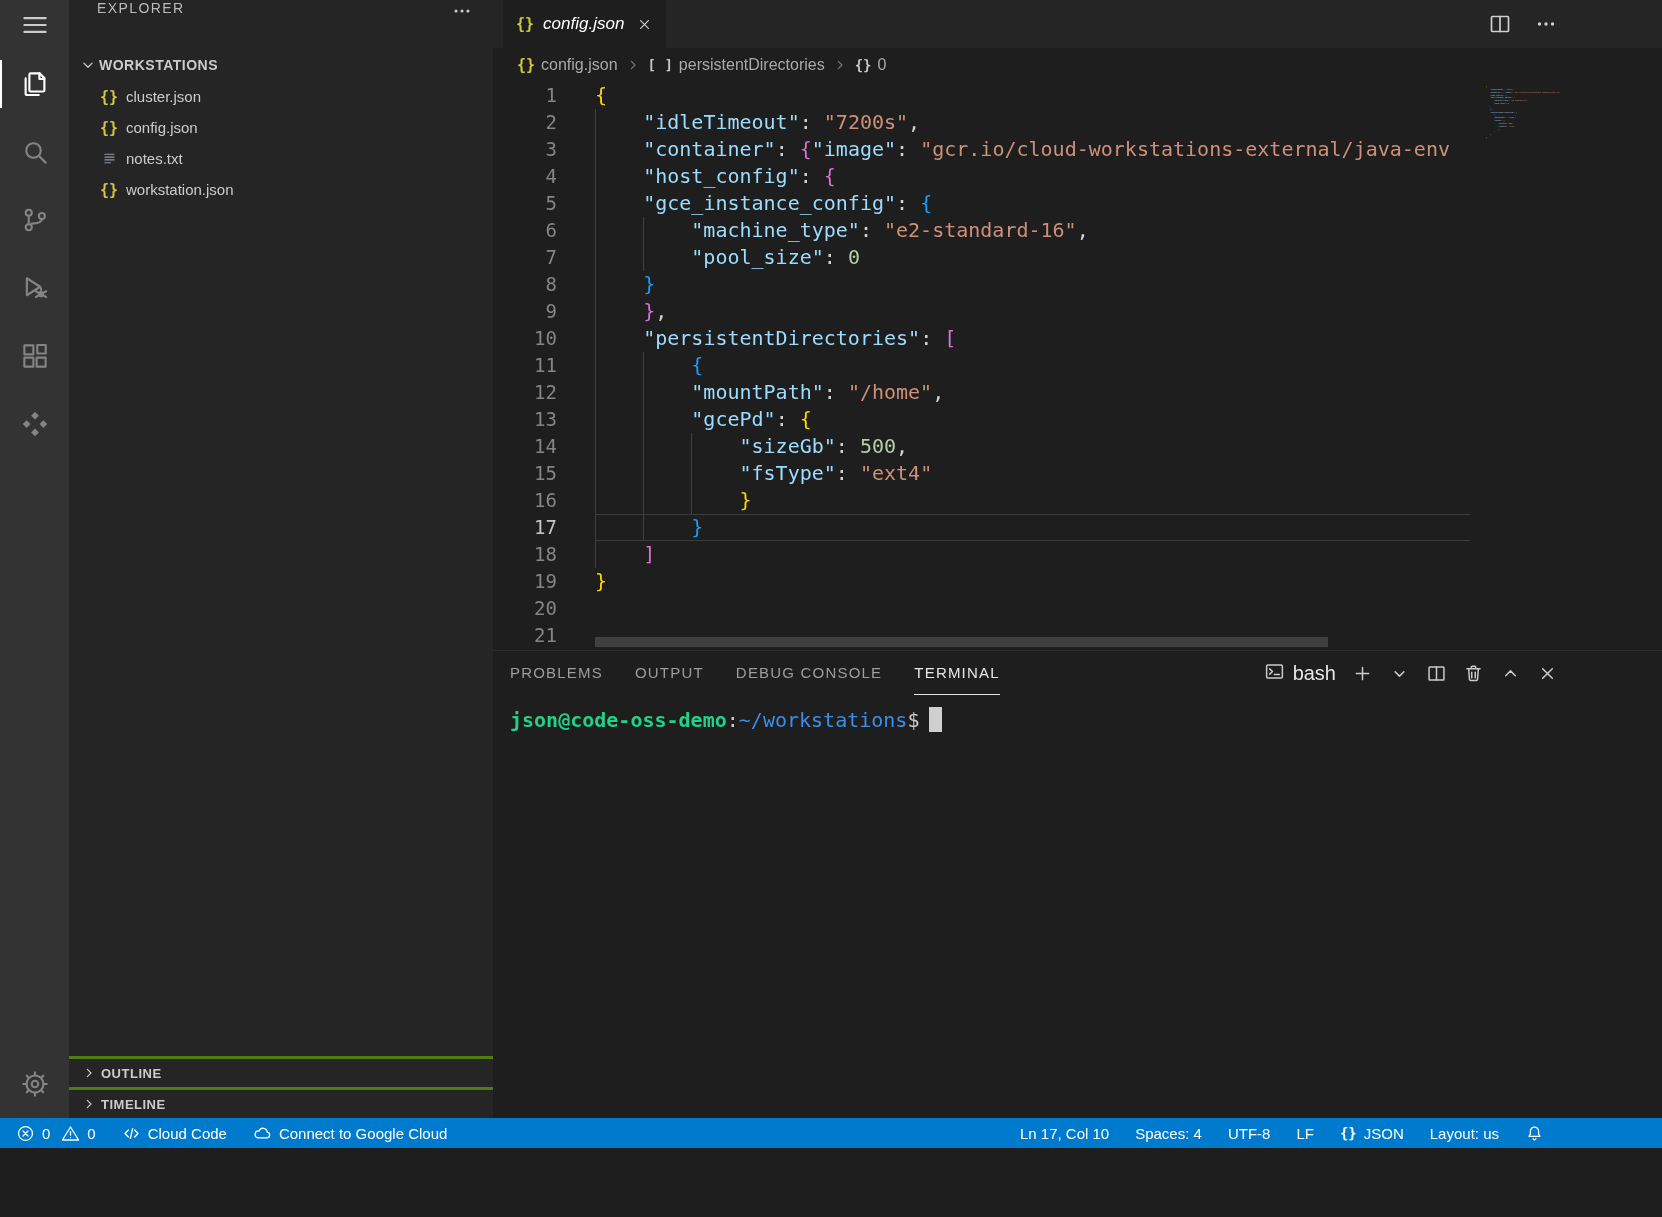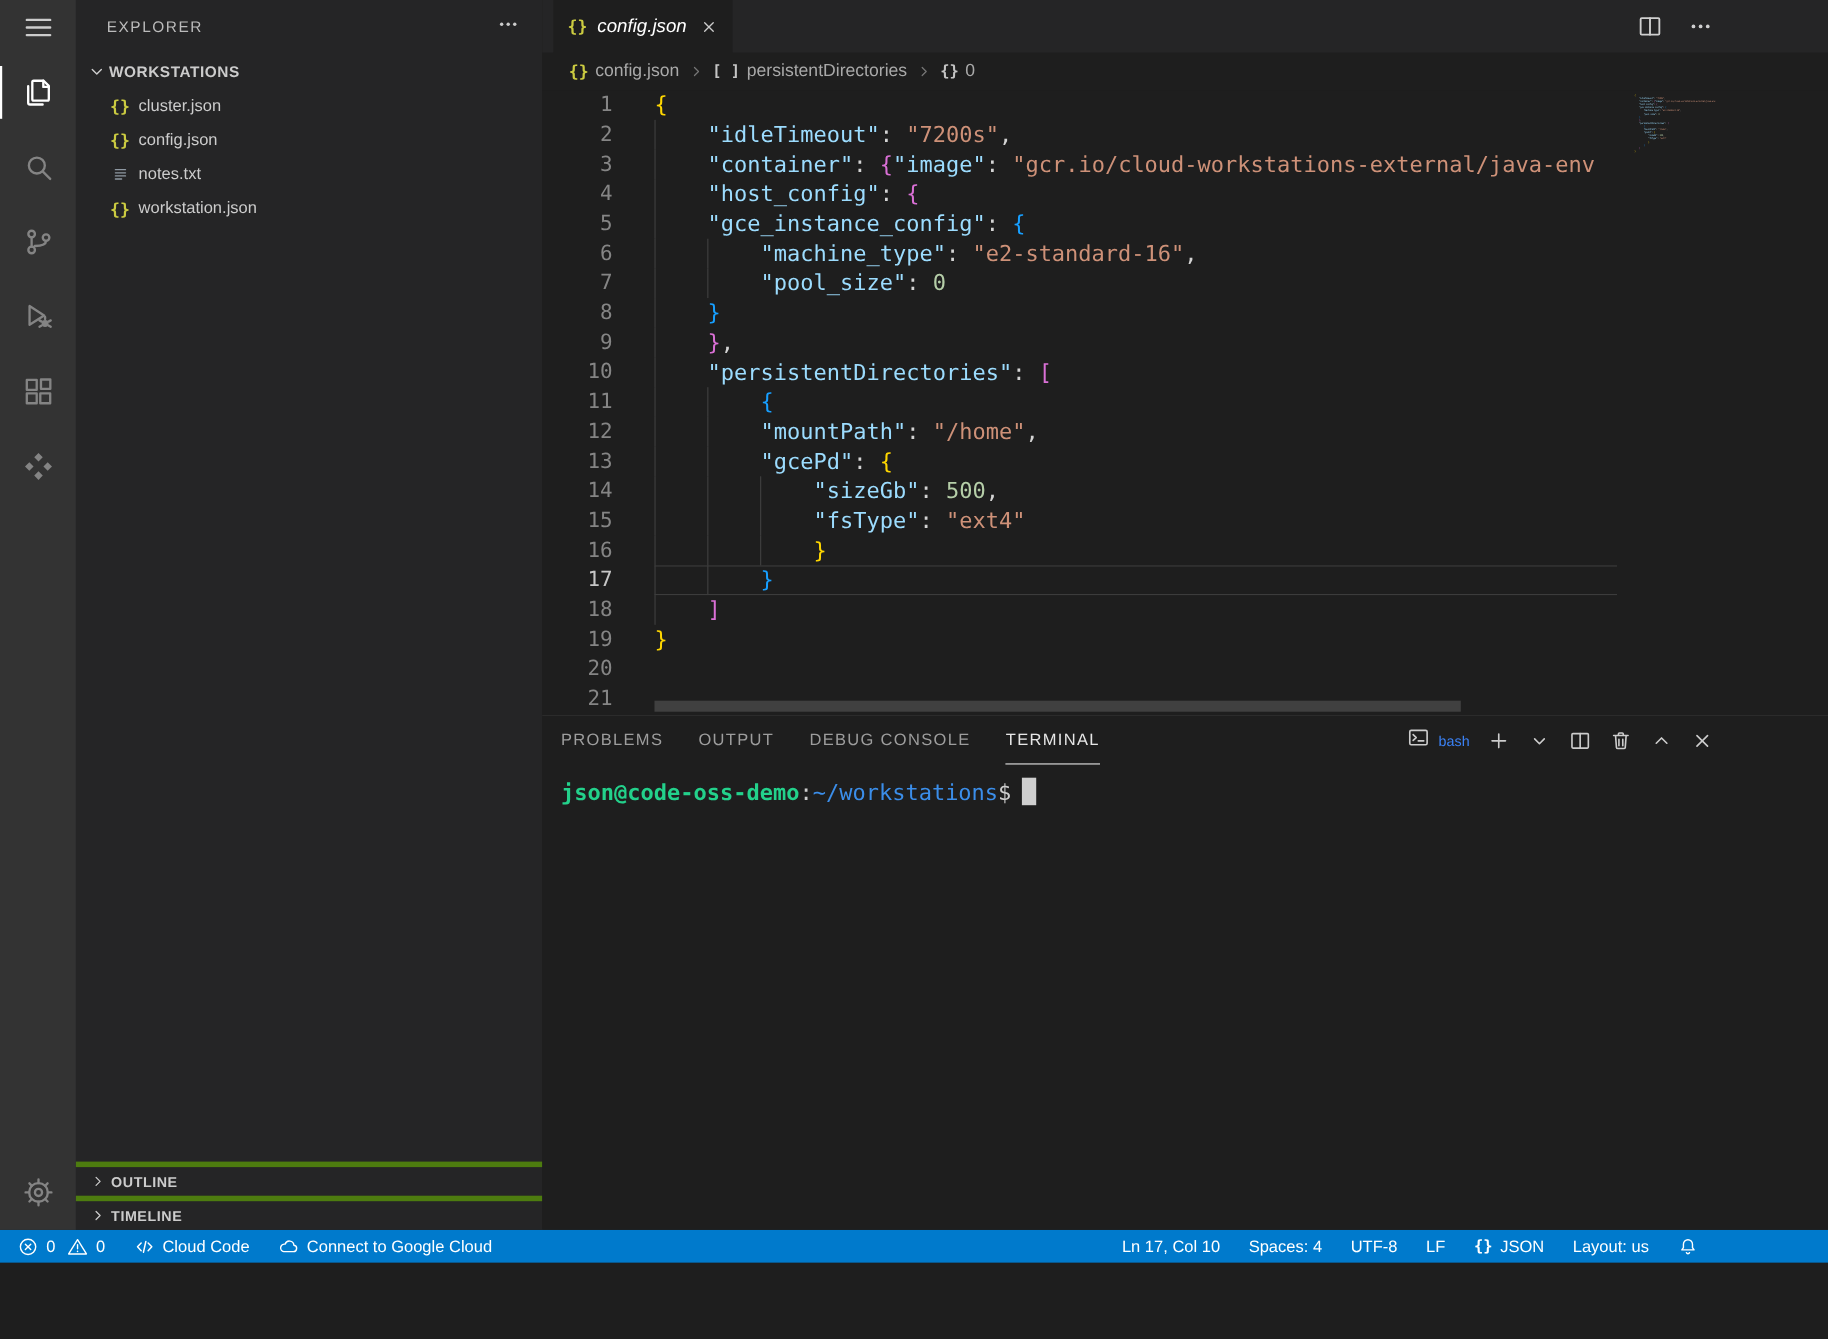--- a/index.html
+++ b/index.html
@@ -12,34 +12,34 @@
   #activity-bar { width:69px; background:var(--activitybar-bg,#333333); display:flex; flex-direction:column; align-items:stretch; flex-shrink:0; }
   .ab-item { height:68px; display:flex; align-items:center; justify-content:center; color:#848484; cursor:pointer; position:relative; }
   .ab-item.ab-menu { height:50px; color:#cccccc; }
   .ab-item.active { color:#ffffff; }
   .ab-item.active::before { content:""; position:absolute; left:0; top:10px; bottom:10px; width:2px; background:#ffffff; }
   .ab-item svg { width:30px; height:30px; }
   .ab-spacer { flex:1; }
 
   
   #sidebar { width:424px; background:var(--sidebar-bg,#252526); flex-shrink:0; display:flex; flex-direction:column; }
-  #sidebar-header { height:48px; display:flex; align-items:center; justify-content:space-between; padding:0 20px 0 28px; flex-shrink:0; }
+  #sidebar-header { height:48px; display:flex; justify-content:space-between; padding:0 20px 0 28px; flex-shrink:0; }
   #sidebar-title { font-size:14px; letter-spacing:1.4px; color:#bbbbbb; }
   #sidebar-actions { color:#cccccc; cursor:pointer; }
   #sidebar-actions svg { width:22px; height:22px; }
   #section-header { height:33px; display:flex; align-items:center; padding-left:10px; cursor:pointer; flex-shrink:0; }
   #section-header .chev { color:#cccccc; display:flex; }
   #section-header .chev svg { width:18px; height:18px; }
   #section-label { font-weight:bold; font-size:14px; letter-spacing:0.5px; color:#cccccc; margin-left:2px; }
   .file-row { height:31px; display:flex; align-items:center; padding-left:30px; cursor:pointer; font-size:15px; color:#cccccc; }
   .file-row .ficon { width:20px; margin-right:7px; display:flex; justify-content:center; }
   .file-row .ficon svg { width:17px; height:17px; color:#8f99a3; }
   #file-list { flex-shrink:0; }
   #sidebar-flex { flex:1; }
-  .side-section { height:31px; display:flex; align-items:center; padding-left:12px; border-top:5px solid #4d7c0f; cursor:pointer; flex-shrink:0; }
+  .side-section { height:31px; display:flex; align-items:center; padding-left:12px; border-top:3px solid #4d7c0f; cursor:pointer; flex-shrink:0; }
   .side-section .chev { color:#cccccc; display:flex; }
   .side-section .chev svg { width:16px; height:16px; }
   .side-section .lbl { font-weight:bold; font-size:13px; letter-spacing:0.5px; color:#cccccc; margin-left:4px; }
 
   .txt-icon { font-family:"DejaVu Sans Mono", monospace; font-weight:bold; }
   .json-icon { color:var(--file-icon-yellow,#cbcb41); font-size:15px; }
   .sym-icon { color:#c5c5c5; font-size:14px; }
 
   
   #main { flex:1; display:flex; flex-direction:column; min-width:0; }
@@ -80,21 +80,21 @@
 
   
   #panel { height:468px; background:var(--editor-bg,#1e1e1e); border-top:1px solid #2b2b2b; display:flex; flex-direction:column; flex-shrink:0; }
   #panel-header { height:44px; display:flex; align-items:stretch; justify-content:space-between; padding:0 0 0 17px; flex-shrink:0; }
   #panel-tabs { display:flex; align-items:stretch; }
   .panel-tab { margin-right:32px; font-size:15px; letter-spacing:1.2px; color:#9d9d9d; display:flex; align-items:center; border-bottom:1px solid transparent; cursor:pointer; }
   .panel-tab.active { color:#e7e7e7; border-bottom-color:#e7e7e7; }
   #panel-actions { display:flex; align-items:center; gap:16px; padding-right:104px; color:#cccccc; }
   #shell-select { display:flex; align-items:center; gap:8px; cursor:pointer; }
   #shell-select svg { width:21px; height:21px; }
-  #shell-label { font-size:13px; color:#3b82f6; }
+  #shell-label { font-size:20px; color:#e5e5e5; }
   .pa-act { cursor:pointer; display:flex; }
   .pa-act svg { width:21px; height:21px; }
 
   #terminal { flex:1; padding:12px 0 0 17px; font-family:"DejaVu Sans Mono", monospace; font-size:20px; line-height:27px; cursor:text; }
   .t-user { color:var(--terminal-green,#23d18b); font-weight:bold; }
   .t-path { color:var(--terminal-blue,#3b8eea); font-weight:normal; }
   .t-fg { color:#cccccc; }
   .t-cursor { display:inline-block; width:13px; height:25px; background:#cfcfcf; vertical-align:-5px; margin-left:10px; }
 
   

